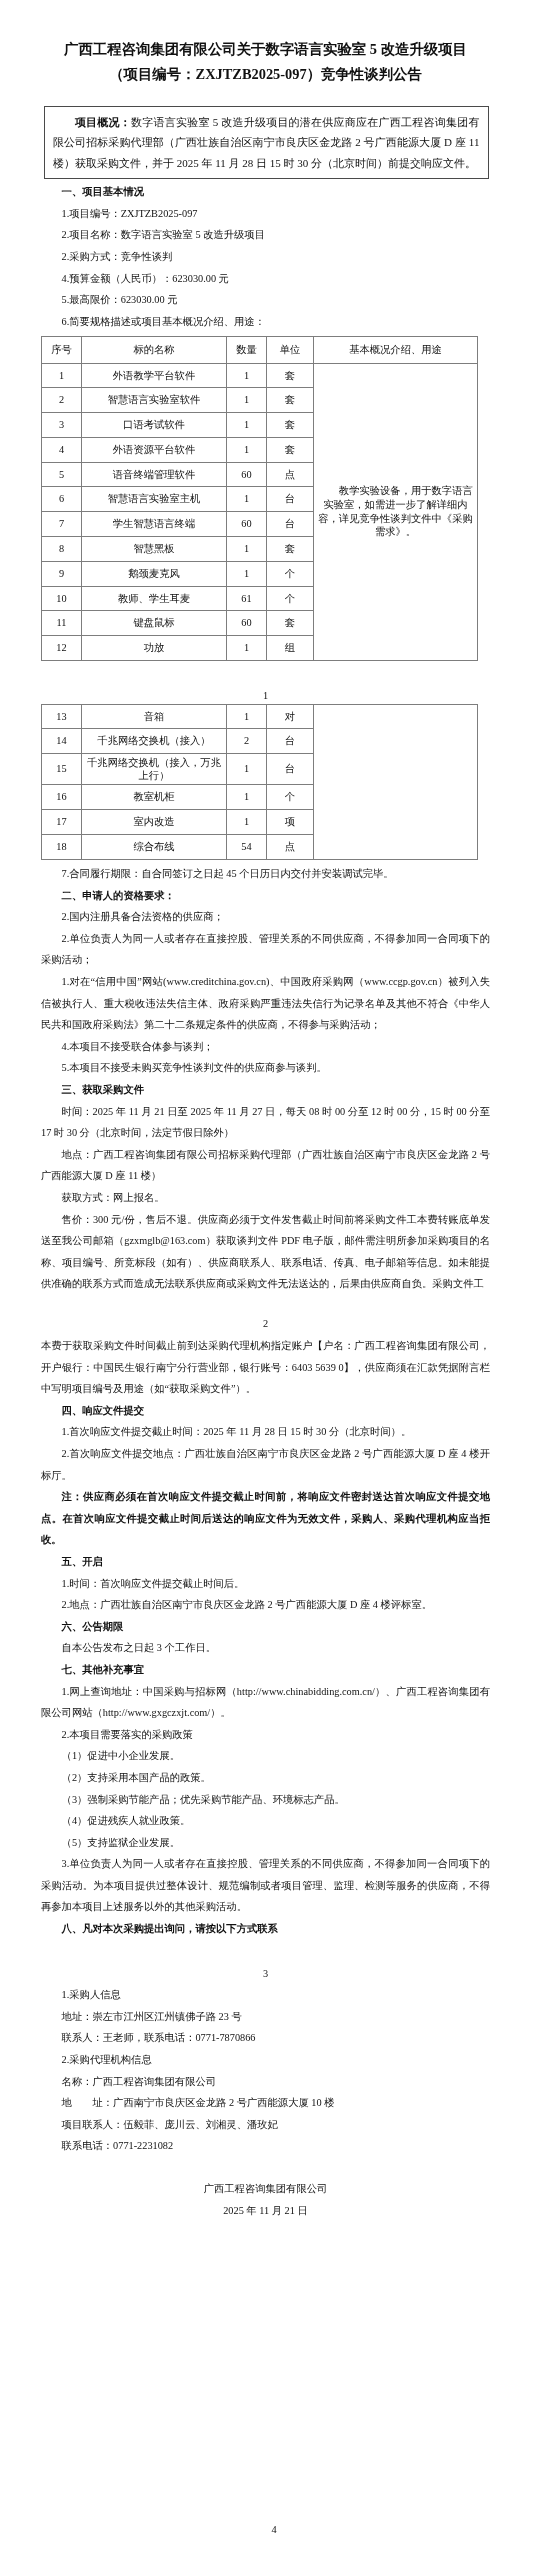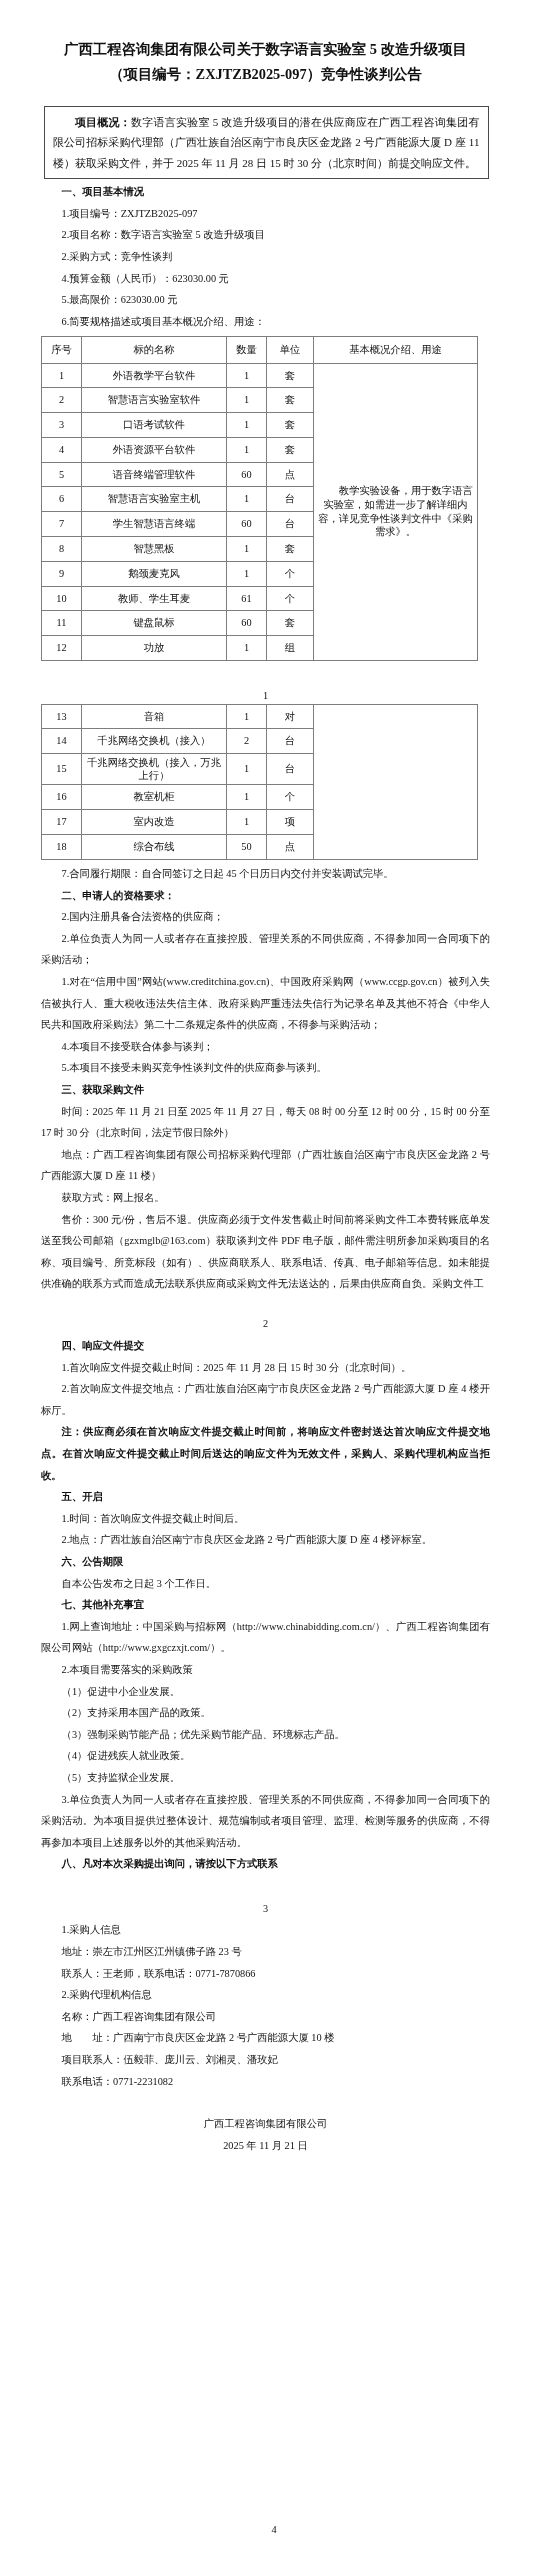--- a/index.html
+++ b/index.html
@@ -207,40 +207,41 @@
           </tr>
           <tr>
             <td>17</td>
             <td>室内改造</td>
             <td>1</td>
             <td>项</td>
           </tr>
           <tr>
             <td>18</td>
             <td>综合布线</td>
-            <td>50</td>
+            <td>54</td>
             <td>点</td>
           </tr>
         </tbody>
     </table>
 
     <div class="flow" id="flow-b">
         <p class="ln">7.合同履行期限：自合同签订之日起 45 个日历日内交付并安装调试完毕。</p>
         <p class="ln h">二、申请人的资格要求：</p>
         <p class="ln">2.国内注册具备合法资格的供应商；</p>
         <p class="ln">2.单位负责人为同一人或者存在直接控股、管理关系的不同供应商，不得参加同一合同项下的采购活动；</p>
         <p class="ln">1.对在“信用中国”网站(www.creditchina.gov.cn)、中国政府采购网（www.ccgp.gov.cn）被列入失信被执行人、重大税收违法失信主体、政府采购严重违法失信行为记录名单及其他不符合《中华人民共和国政府采购法》第二十二条规定条件的供应商，不得参与采购活动；</p>
         <p class="ln">4.本项目不接受联合体参与谈判；</p>
         <p class="ln">5.本项目不接受未购买竞争性谈判文件的供应商参与谈判。</p>
         <p class="ln h">三、获取采购文件</p>
         <p class="ln">时间：2025 年 11 月 21 日至 2025 年 11 月 27 日，每天 08 时 00 分至 12 时 00 分，15 时 00 分至 17 时 30 分（北京时间，法定节假日除外）</p>
         <p class="ln">地点：广西工程咨询集团有限公司招标采购代理部（广西壮族自治区南宁市良庆区金龙路 2 号广西能源大厦 D 座 11 楼）</p>
         <p class="ln">获取方式：网上报名。</p>
         <p class="ln">售价：300 元/份，售后不退。供应商必须于文件发售截止时间前将采购文件工本费转账底单发送至我公司邮箱（gzxmglb@163.com）获取谈判文件 PDF 电子版，邮件需注明所参加采购项目的名称、项目编号、所竞标段（如有）、供应商联系人、联系电话、传真、电子邮箱等信息。如未能提供准确的联系方式而造成无法联系供应商或采购文件无法送达的，后果由供应商自负。采购文件工</p>
         <p class="ln pg">2</p>
+        <p class="ln n">本费于获取采购文件时间截止前到达采购代理机构指定账户【户名：广西工程咨询集团有限公司，开户银行：中国民生银行南宁分行营业部，银行账号：6403 5639 0】，供应商须在汇款凭据附言栏中写明项目编号及用途（如“获取采购文件”）。</p>
         <p class="ln h">四、响应文件提交</p>
         <p class="ln">1.首次响应文件提交截止时间：2025 年 11 月 28 日 15 时 30 分（北京时间）。</p>
         <p class="ln">2.首次响应文件提交地点：广西壮族自治区南宁市良庆区金龙路 2 号广西能源大厦 D 座 4 楼开标厅。</p>
         <p class="ln bt">注：供应商必须在首次响应文件提交截止时间前，将响应文件密封送达首次响应文件提交地点。在首次响应文件提交截止时间后送达的响应文件为无效文件，采购人、采购代理机构应当拒收。</p>
         <p class="ln h">五、开启</p>
         <p class="ln">1.时间：首次响应文件提交截止时间后。</p>
         <p class="ln">2.地点：广西壮族自治区南宁市良庆区金龙路 2 号广西能源大厦 D 座 4 楼评标室。</p>
         <p class="ln h">六、公告期限</p>
         <p class="ln">自本公告发布之日起 3 个工作日。</p>
         <p class="ln h">七、其他补充事宜</p>

